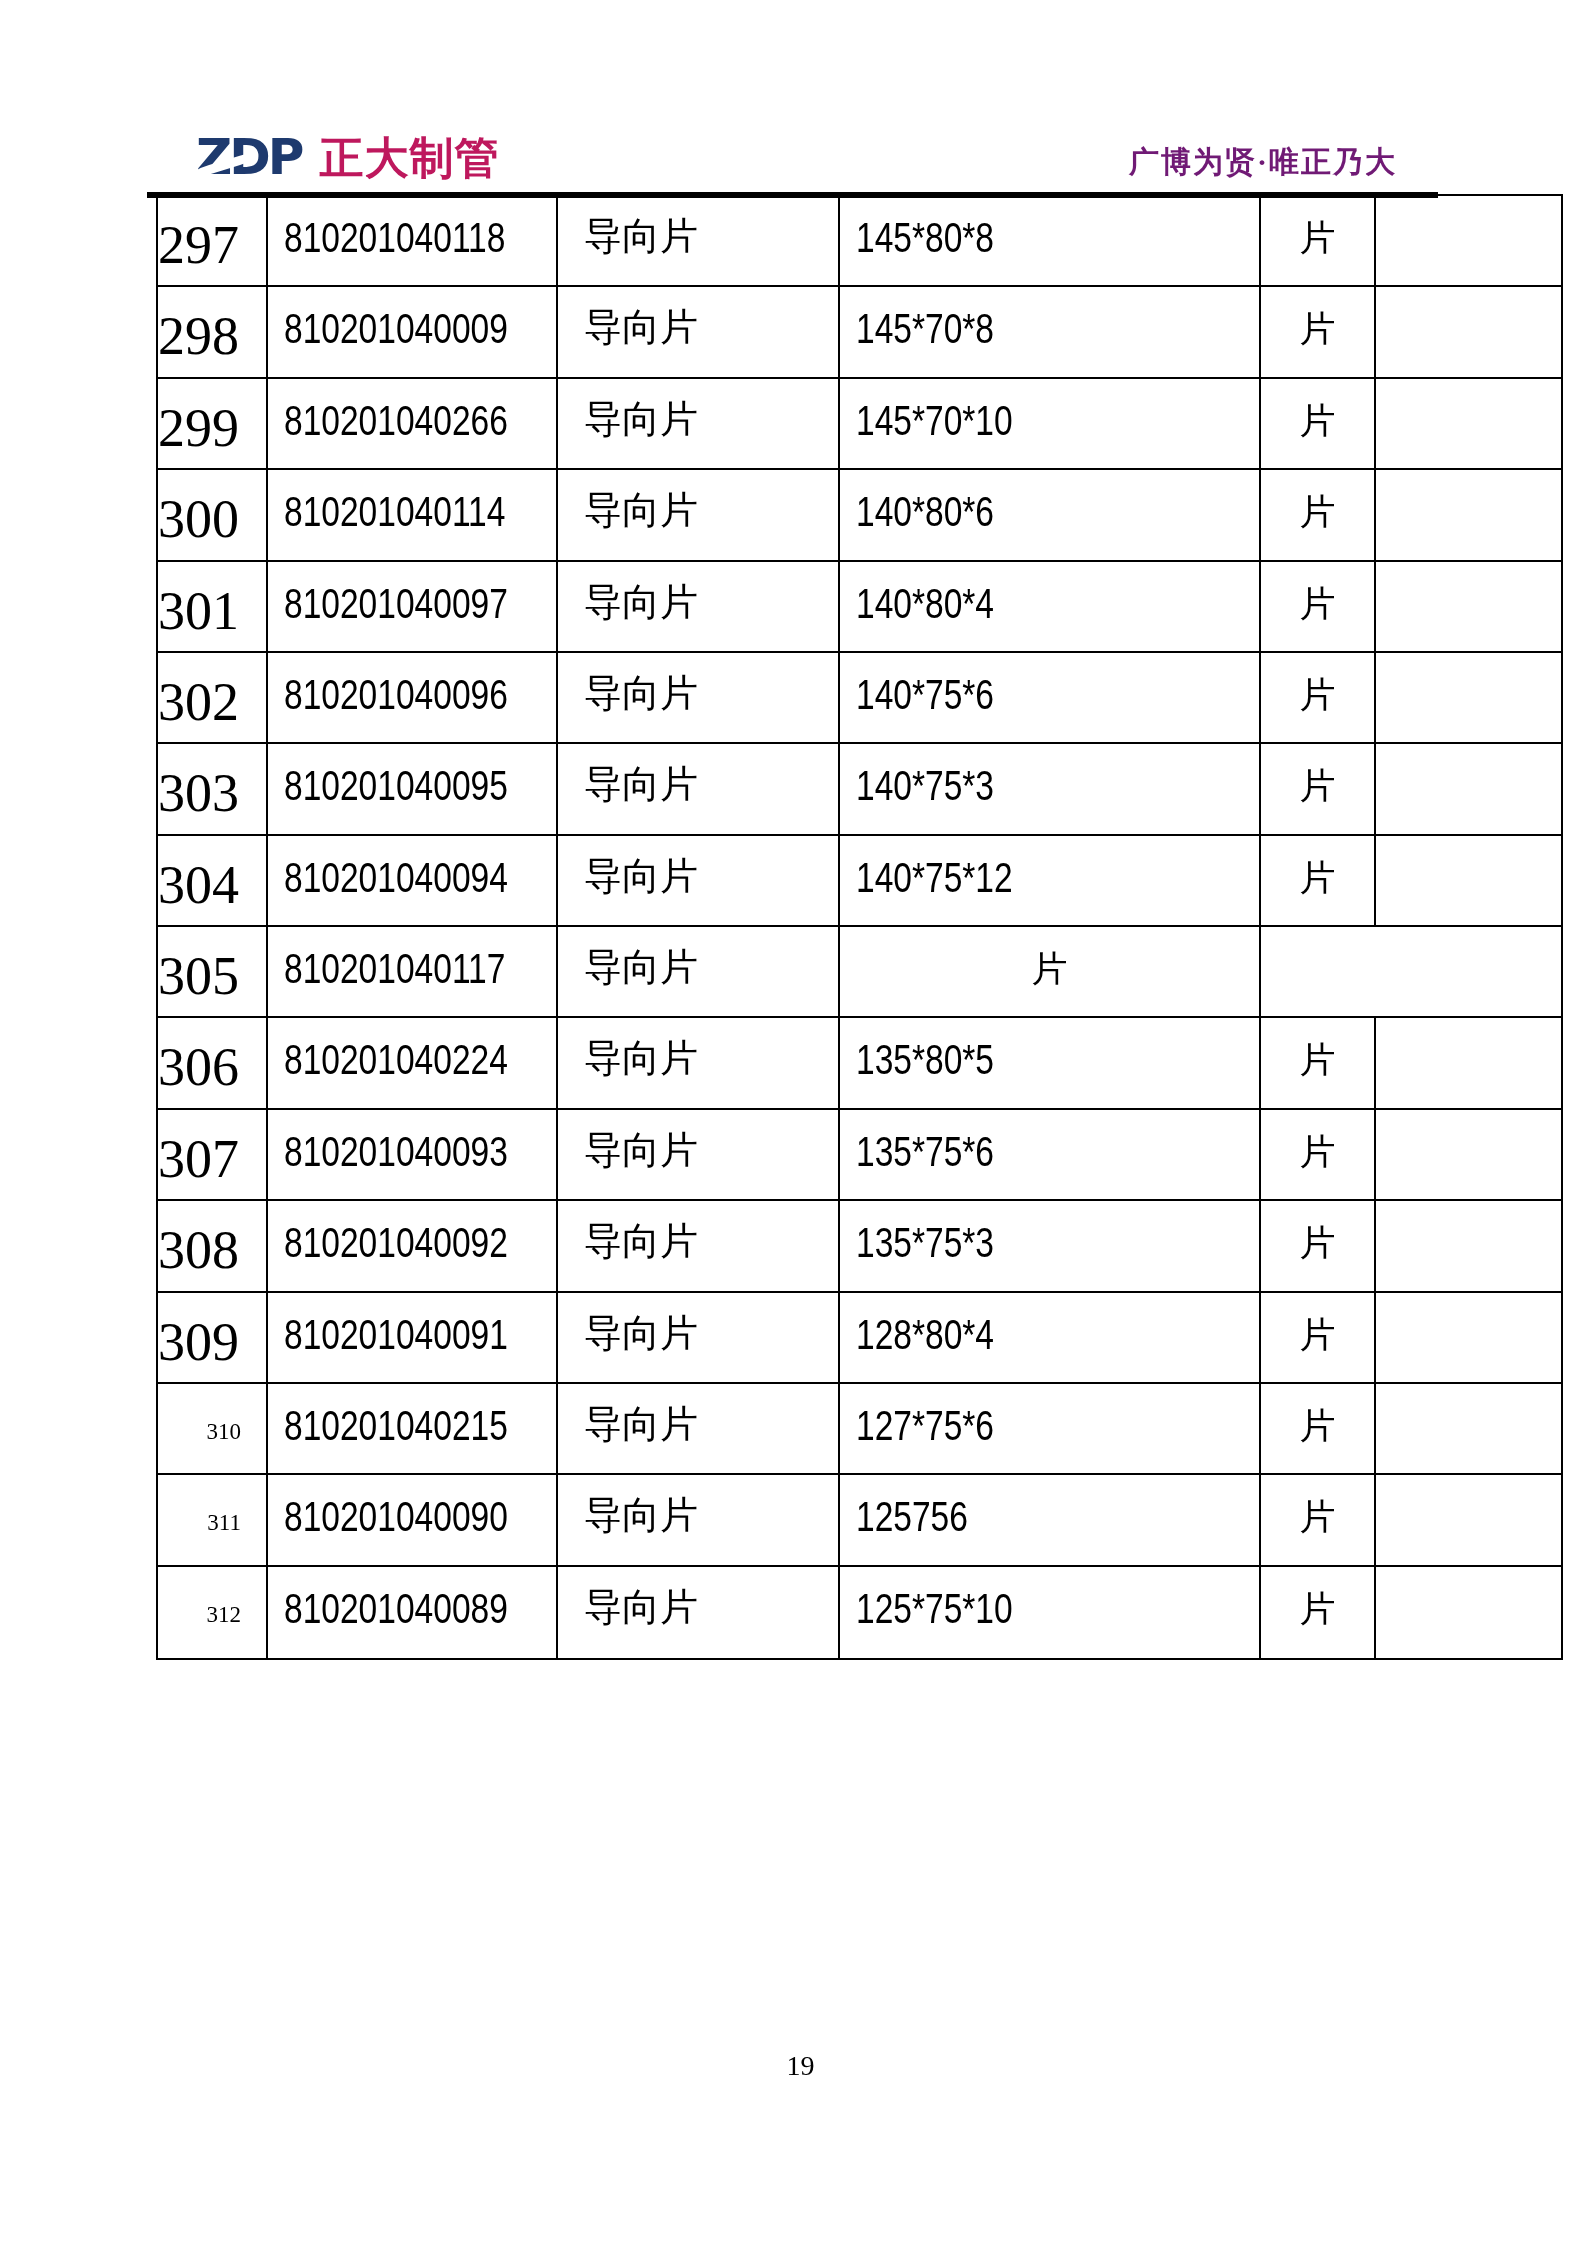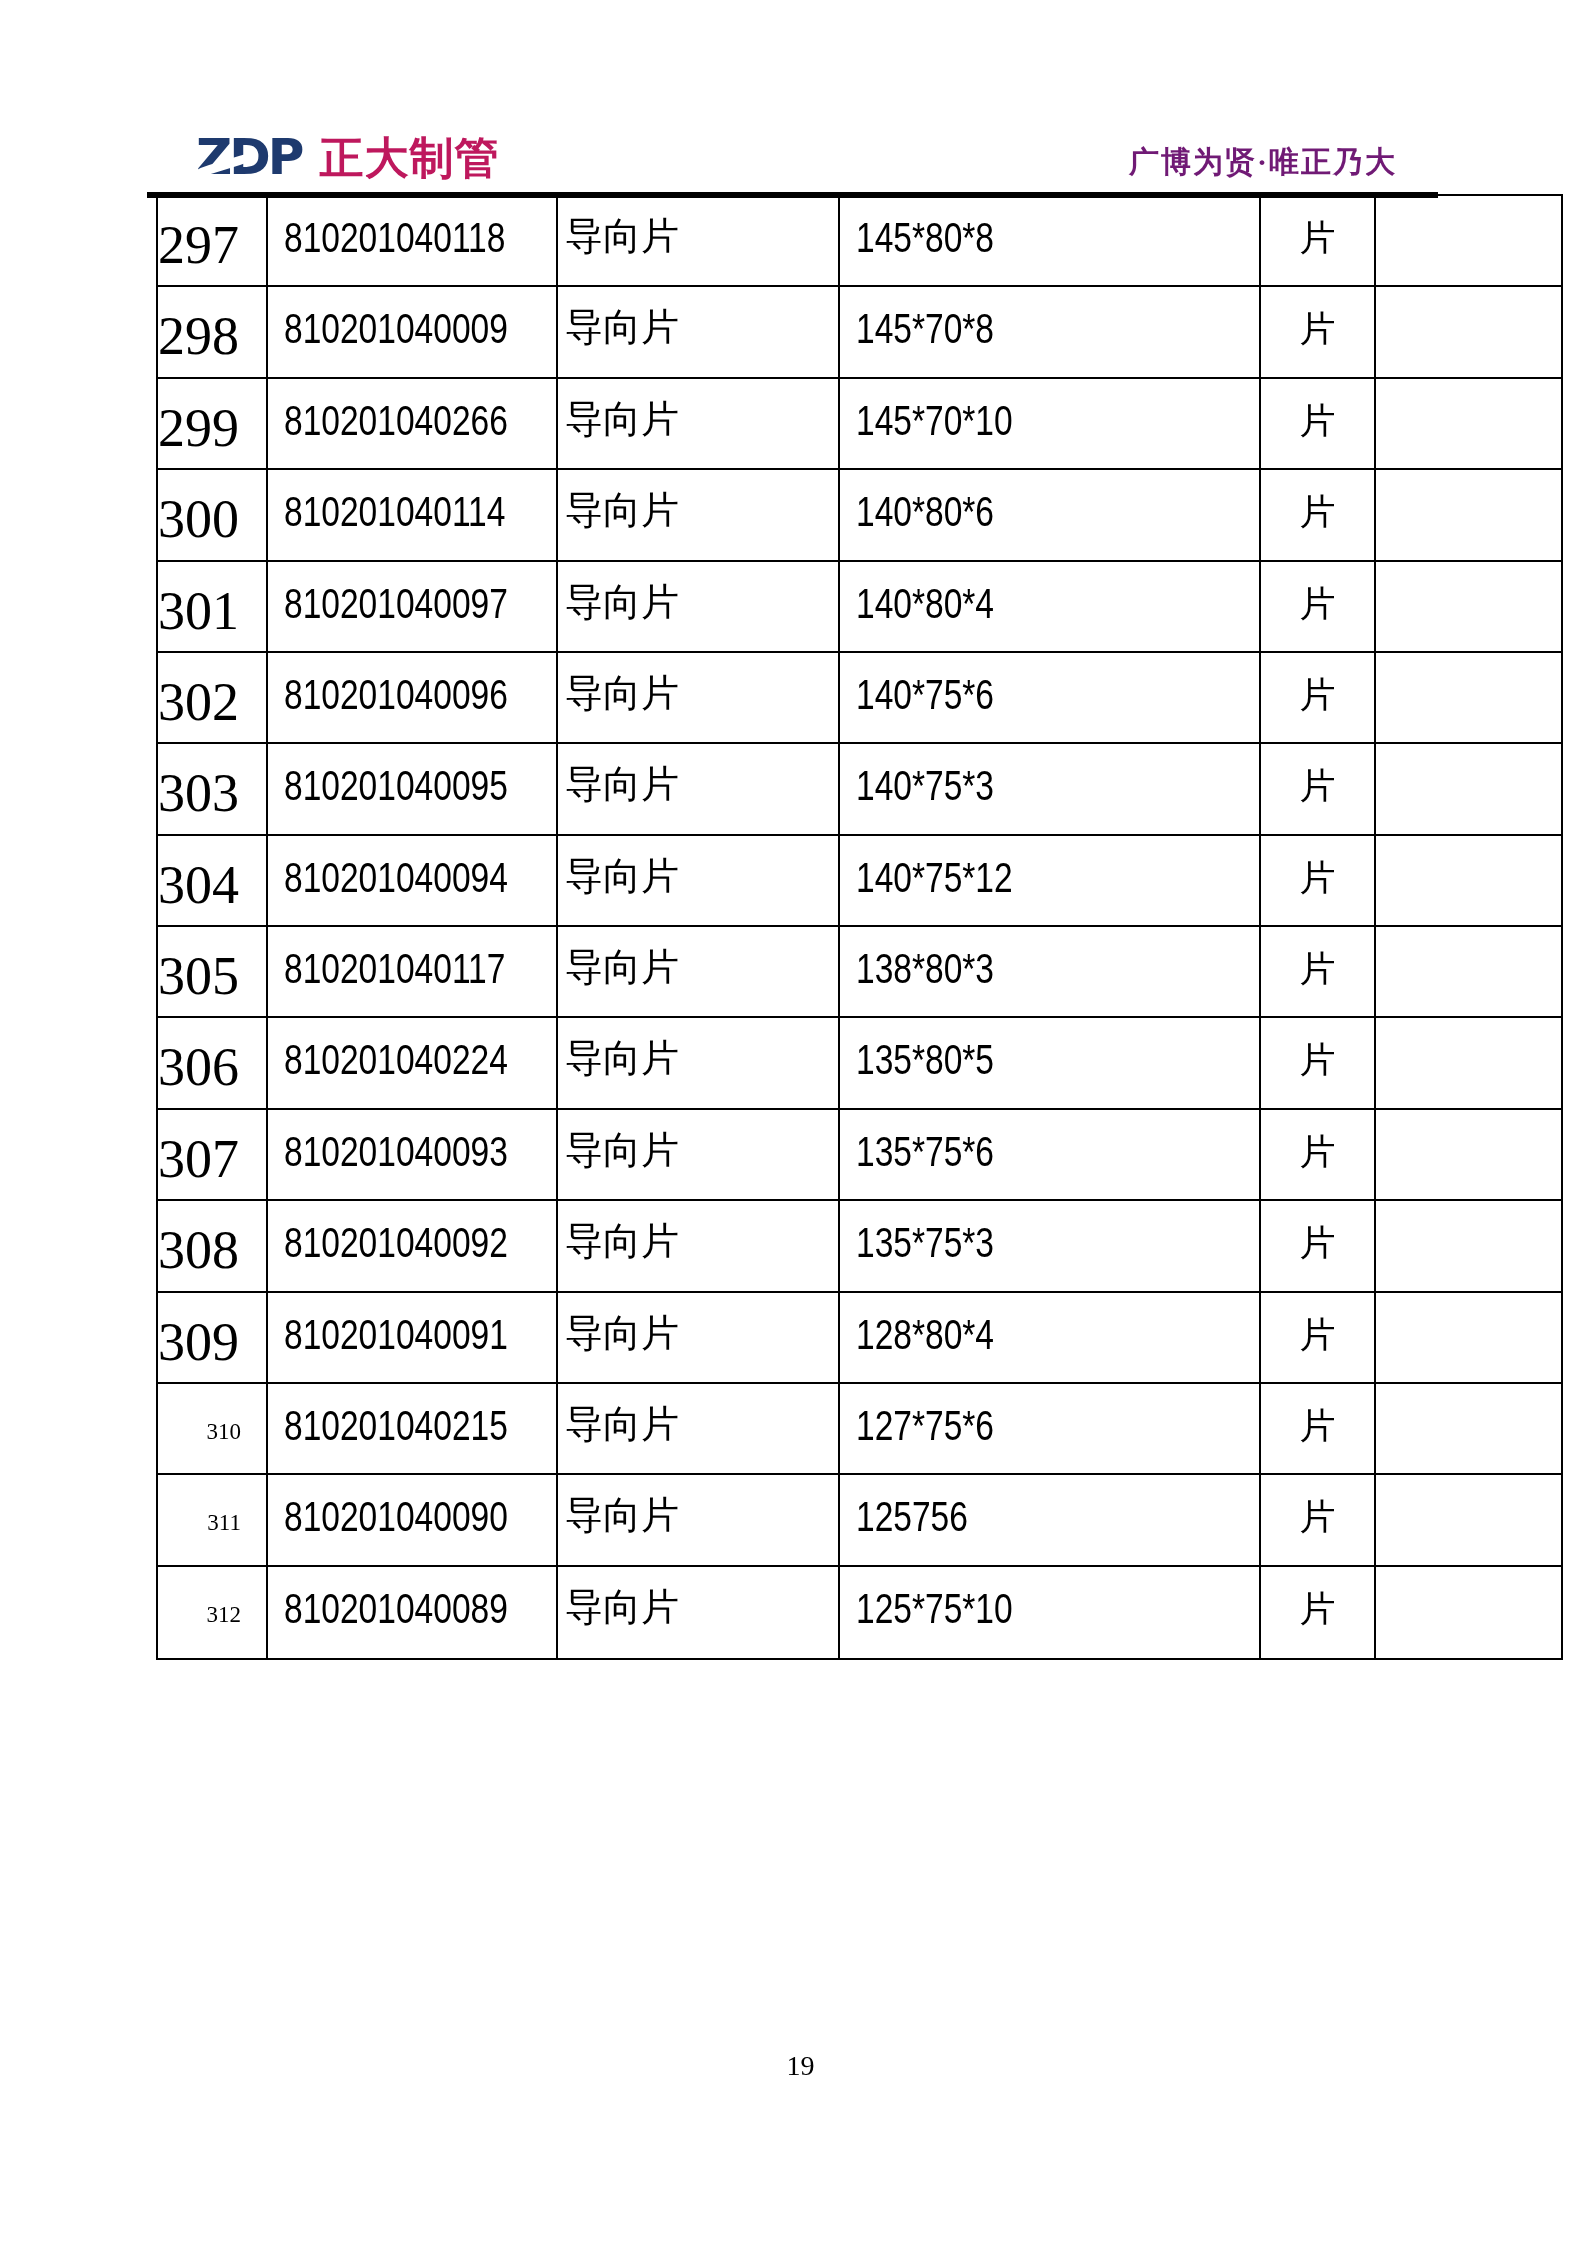--- a/index.html
+++ b/index.html
@@ -94,21 +94,21 @@
   .c-code,.c-spec{padding-left:16px;padding-top:19px;}
   .cond{
     display:inline-block;
     font-size:43px;
     transform:scaleX(0.78);
     transform-origin:0 0;
     white-space:nowrap;
   }
   .c-name{
     font-size:38px;
-    padding-left:7px;
+    padding-left:26px;
     padding-top:21px;
   }
   .c-unit{
     font-size:36px;
     text-align:center;
     padding-top:23px;
   }
 
   
   .page-number{
@@ -206,21 +206,20 @@
       <div class="td c-name">导向片</div>
       <div class="td c-spec"><span class="cond">140*75*12</span></div>
       <div class="td c-unit">片</div>
       <div class="td c-note"></div>
     </div>
 
     <div class="tr">
       <div class="td c-no">305</div>
       <div class="td c-code"><span class="cond">810201040117</span></div>
       <div class="td c-name">导向片</div>
-      <div class="td c-spec"><span class="cond">138*80*3</span></div>
       <div class="td c-unit">片</div>
       <div class="td c-note"></div>
     </div>
 
     <div class="tr">
       <div class="td c-no">306</div>
       <div class="td c-code"><span class="cond">810201040224</span></div>
       <div class="td c-name">导向片</div>
       <div class="td c-spec"><span class="cond">135*80*5</span></div>
       <div class="td c-unit">片</div>

